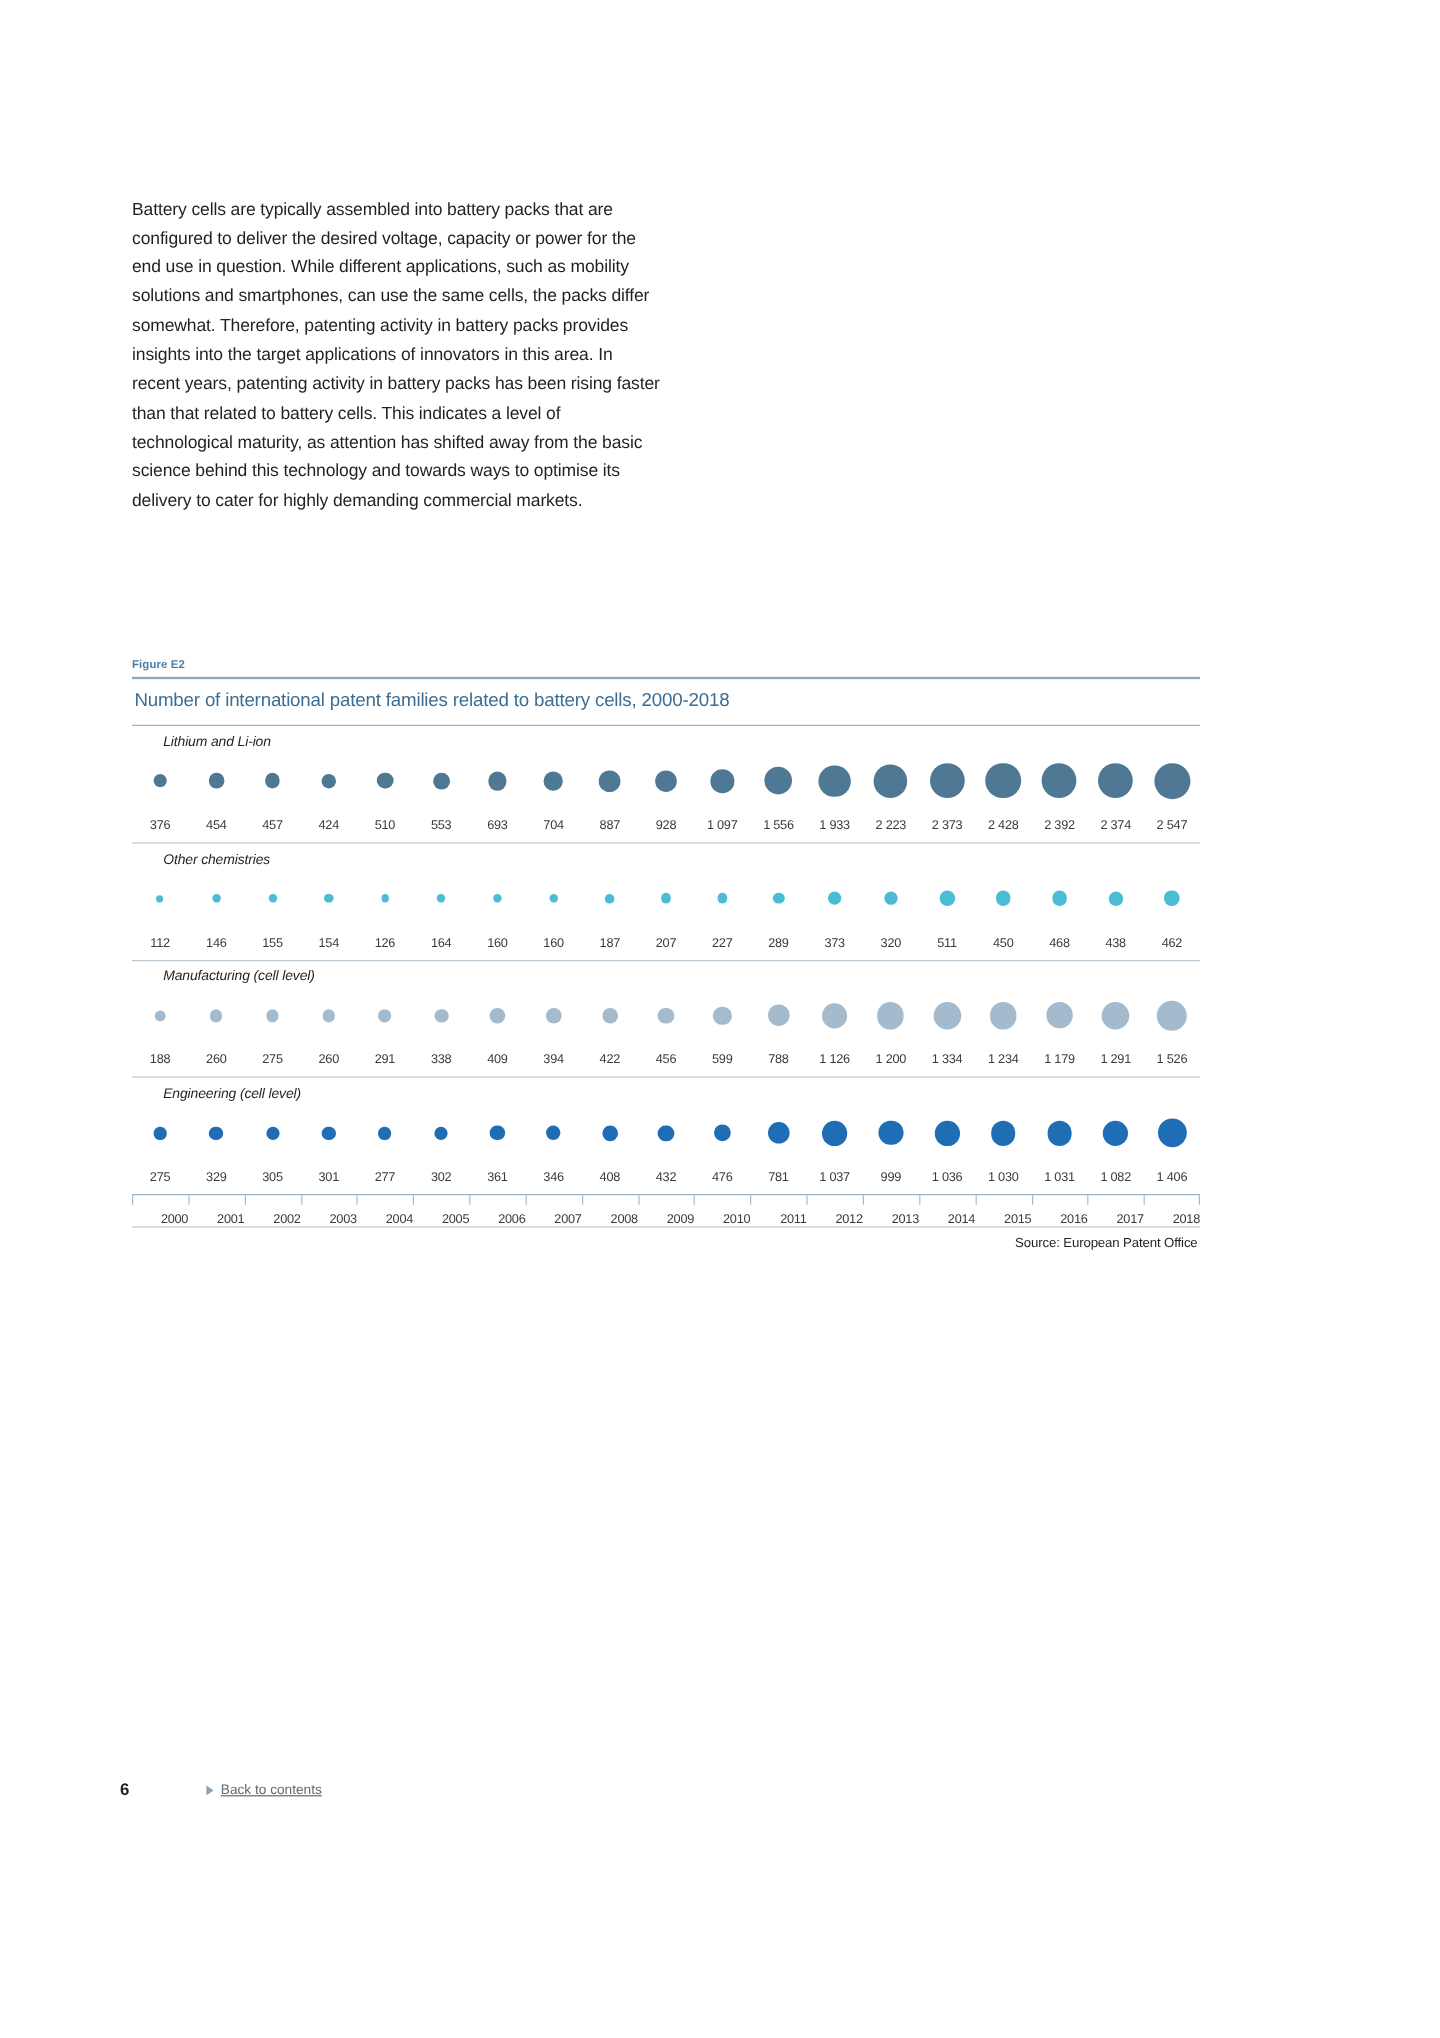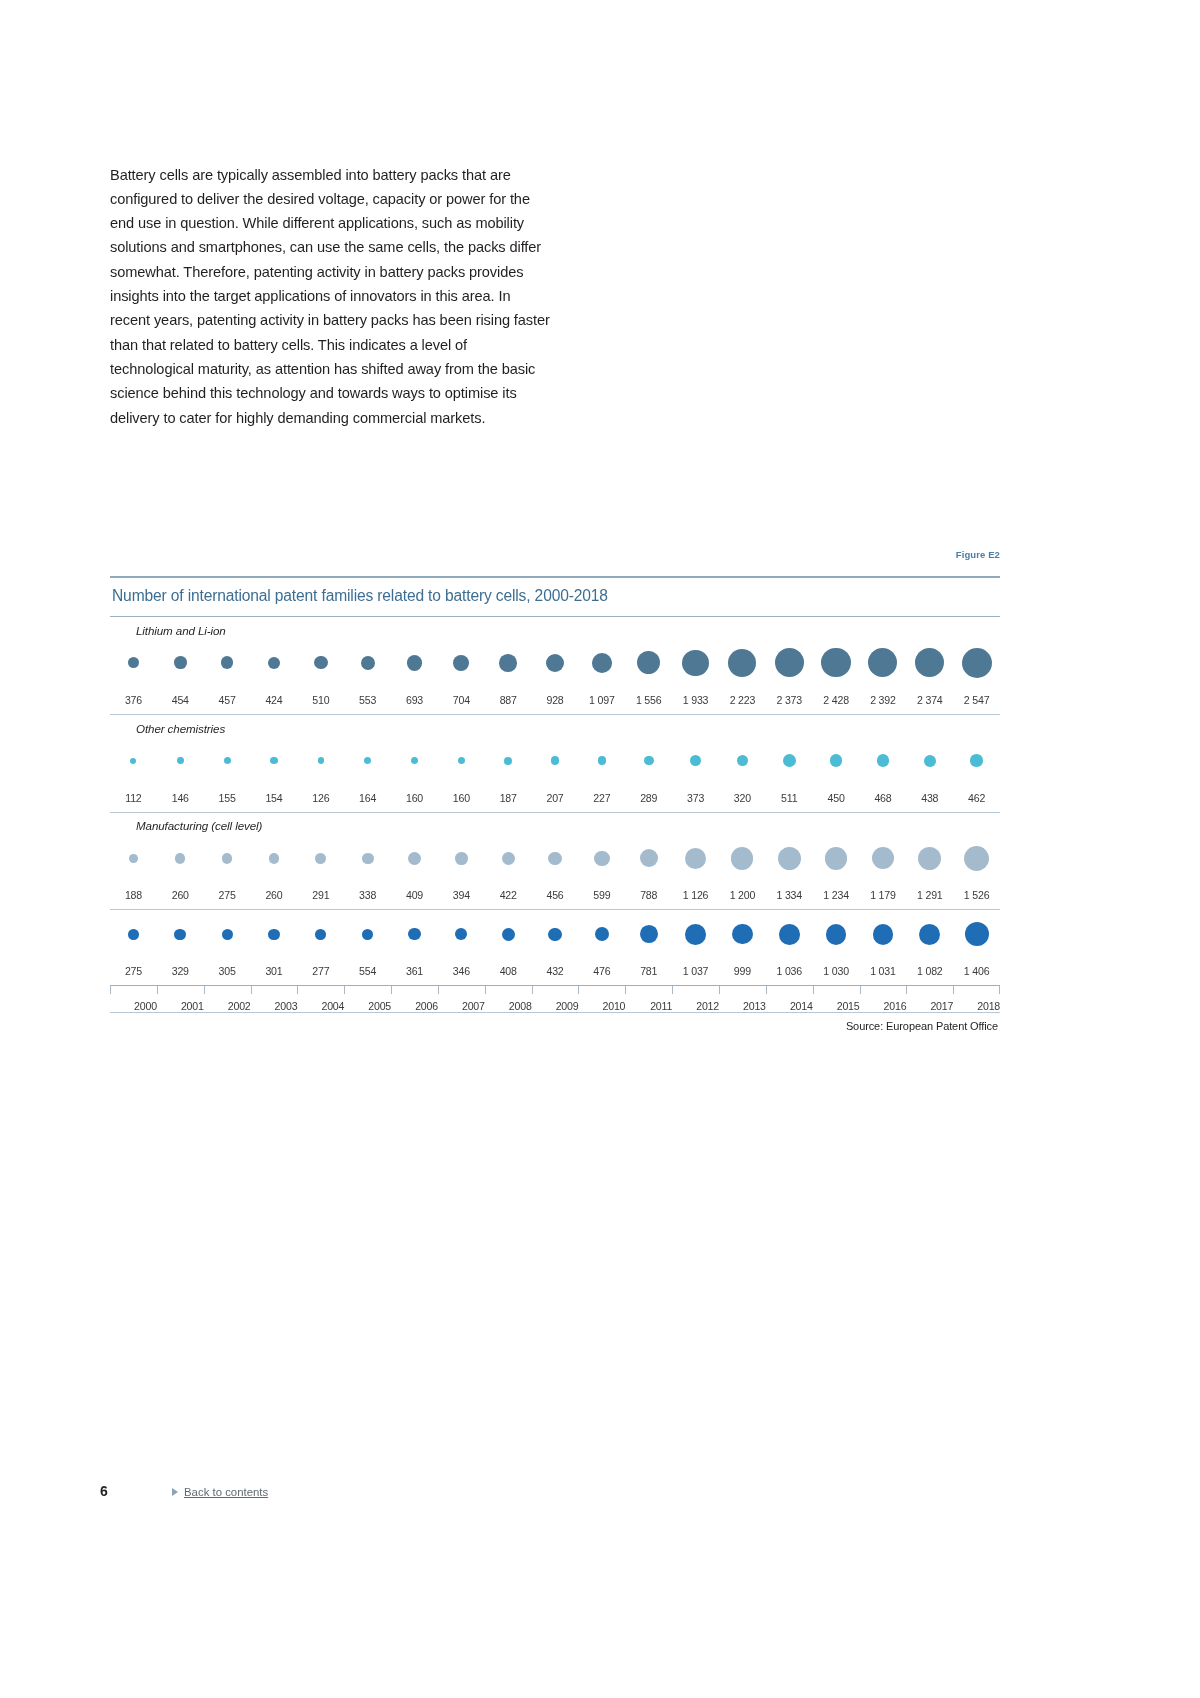--- a/index.html
+++ b/index.html
@@ -33,22 +33,21 @@
     position: absolute;
     left: 110px;
     top: 549px;
     width: 890px;
   }
   #figure-label {
     font-size: 9.5px;
     font-weight: bold;
     color: #4a7ea8;
     letter-spacing: 0.1px;
-    padding-bottom: 16px;
-    text-align: right;
+    padding-bottom: 4px;
   }
   .rule-strong { height: 1.6px; background: #8fa9bd; width: 100%; }
   .rule-med    { height: 1.1px; background: #9bb0c0; width: 100%; }
   .rule-thin   { height: 0.9px; background: #b9c7d2; width: 100%; }
 
   #figure-title {
     font-size: 15.6px;
     color: #3c6e93;
     padding: 9px 0 11px 2px;
     letter-spacing: -0.15px;
@@ -436,20 +435,21 @@
           <div class="value-cell">1 200</div>
           <div class="value-cell">1 334</div>
           <div class="value-cell">1 234</div>
           <div class="value-cell">1 179</div>
           <div class="value-cell">1 291</div>
           <div class="value-cell">1 526</div>
         </div>
         <div class="rule-thin"></div>
       </div>
       <div class="series-block">
+        <div class="series-name">Engineering (cell level)</div>
         <div class="bubble-row">
           <div class="bubble-cell" title="2000: 275">
             <span class="bubble" style="width: 10.61px; height: 10.61px; background: rgb(31, 109, 181);"></span>
           </div>
           <div class="bubble-cell" title="2001: 329">
             <span class="bubble" style="width: 11.61px; height: 11.61px; background: rgb(31, 109, 181);"></span>
           </div>
           <div class="bubble-cell" title="2002: 305">
             <span class="bubble" style="width: 11.18px; height: 11.18px; background: rgb(31, 109, 181);"></span>
           </div>
@@ -501,21 +501,21 @@
           <div class="bubble-cell" title="2018: 1 406">
             <span class="bubble" style="width: 24px; height: 24px; background: rgb(31, 109, 181);"></span>
           </div>
         </div>
         <div class="value-row">
           <div class="value-cell">275</div>
           <div class="value-cell">329</div>
           <div class="value-cell">305</div>
           <div class="value-cell">301</div>
           <div class="value-cell">277</div>
-          <div class="value-cell">554</div>
+          <div class="value-cell">302</div>
           <div class="value-cell">361</div>
           <div class="value-cell">346</div>
           <div class="value-cell">408</div>
           <div class="value-cell">432</div>
           <div class="value-cell">476</div>
           <div class="value-cell">781</div>
           <div class="value-cell">1 037</div>
           <div class="value-cell">999</div>
           <div class="value-cell">1 036</div>
           <div class="value-cell">1 030</div>

